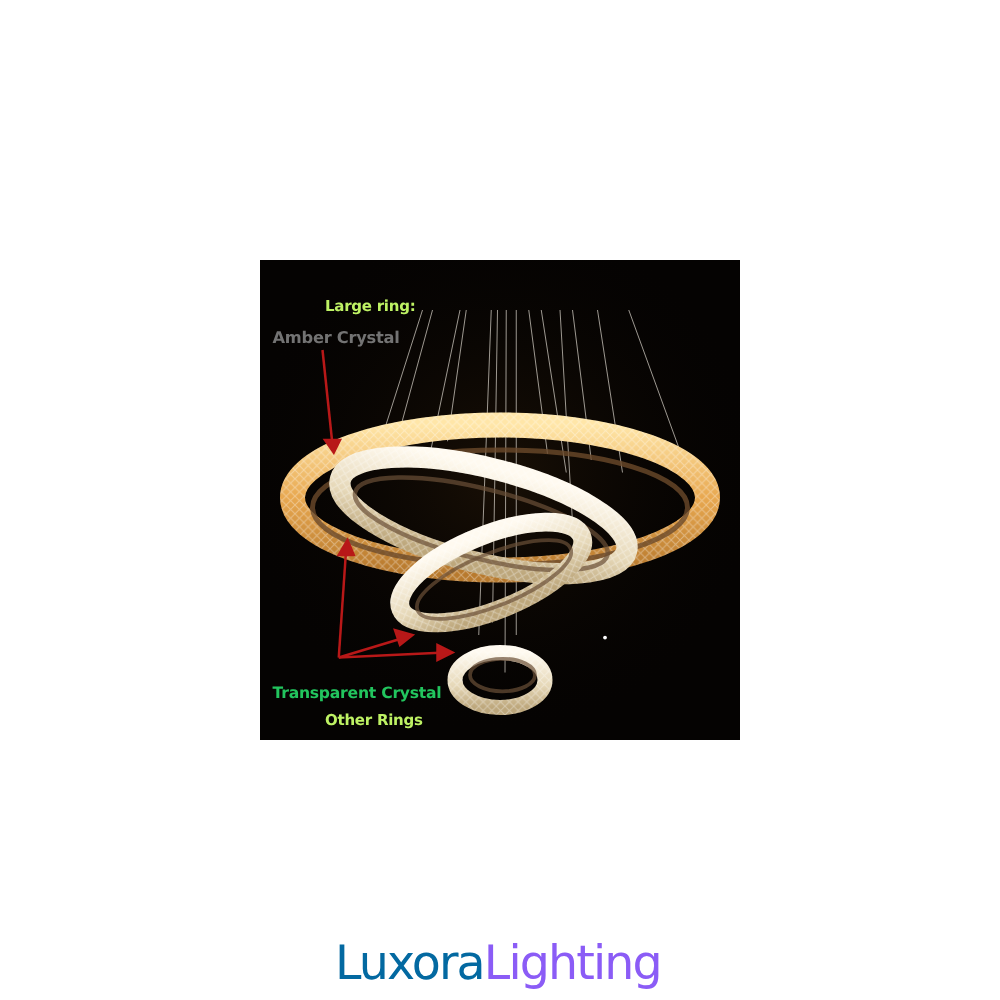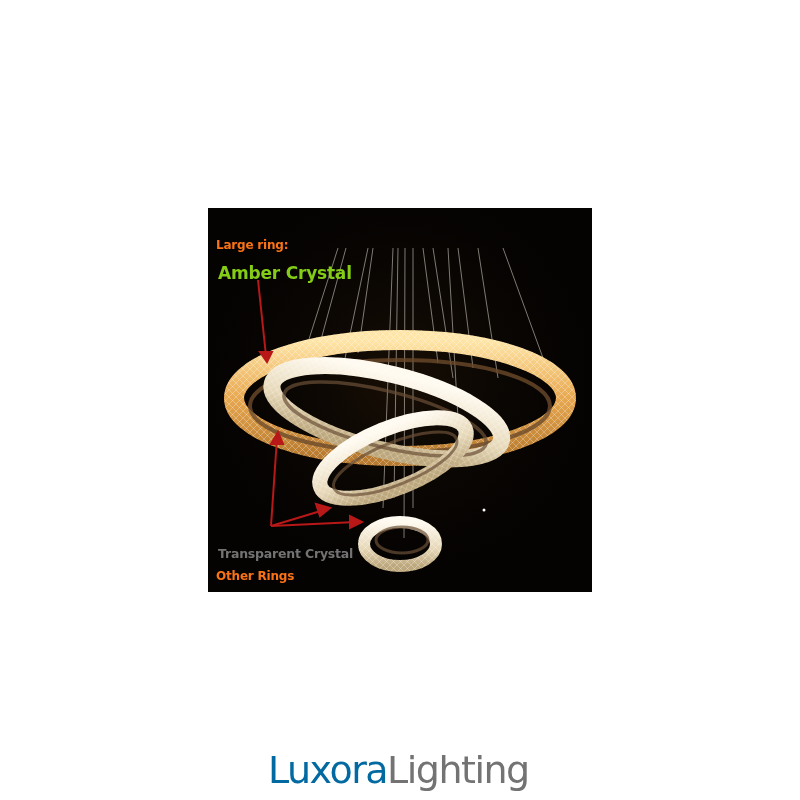--- a/index.html
+++ b/index.html
@@ -1,25 +1,25 @@
 <!DOCTYPE html>
 <html><head>
   <meta charset="utf-8">
   <style>
     html, body { margin:0; padding:0; background:#ffffff; }
     body { width:800px; height:800px; position:relative; overflow:hidden; font-family:"DejaVu Sans", sans-serif; }
     .photo { position:absolute; left:208px; top:208px; width:384px; height:384px; background:#050302; overflow:hidden; }
     .photo svg { position:absolute; left:0; top:0; }
     .label { position:absolute; font-family:"DejaVu Sans", sans-serif; font-weight:bold; white-space:nowrap; letter-spacing:-0.2px; }
-    .label-red { color:#f97316; font-size:12px; }
-    .label-cream { color:#84cc16; font-size:17px; }
-    .label-white { color:#737373; font-size:12.5px; }
+    .label-red { color:#bef264; font-size:12px;margin-left:44px; }
+    .label-cream { color:#737373; font-size:13px; }
+    .label-white { color:#22c55e; font-size:12.5px; }
     .logo { position:absolute; left:268px; top:748px; font-family:"DejaVu Sans", sans-serif; font-size:38px; letter-spacing:-1.5px; white-space:nowrap; }
     .logo .p1 { color:#0369a1; }
-    .logo .p2 { color:#737373; }
+    .logo .p2 { color:#8b5cf6; }
   </style>
 </head>
 <body>
 
 <div class="photo">
   <svg width="384" height="384" viewBox="0 0 384 384">
     <defs>
       <radialGradient id="glow" cx="50%" cy="45%" r="55%">
         <stop offset="0%" stop-color="#2a1a08" stop-opacity="0.55"></stop>
         <stop offset="100%" stop-color="#050302" stop-opacity="0"></stop>

